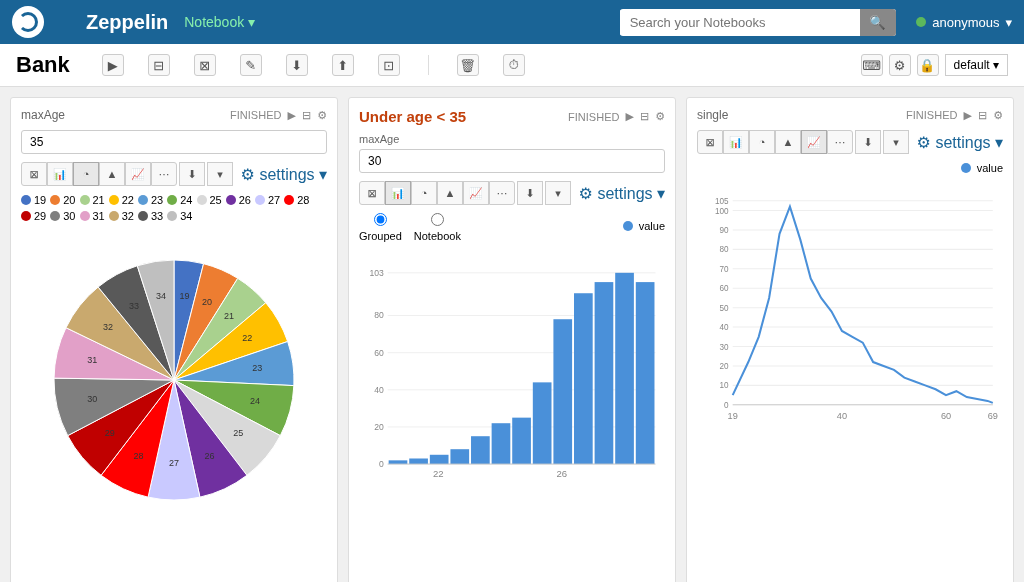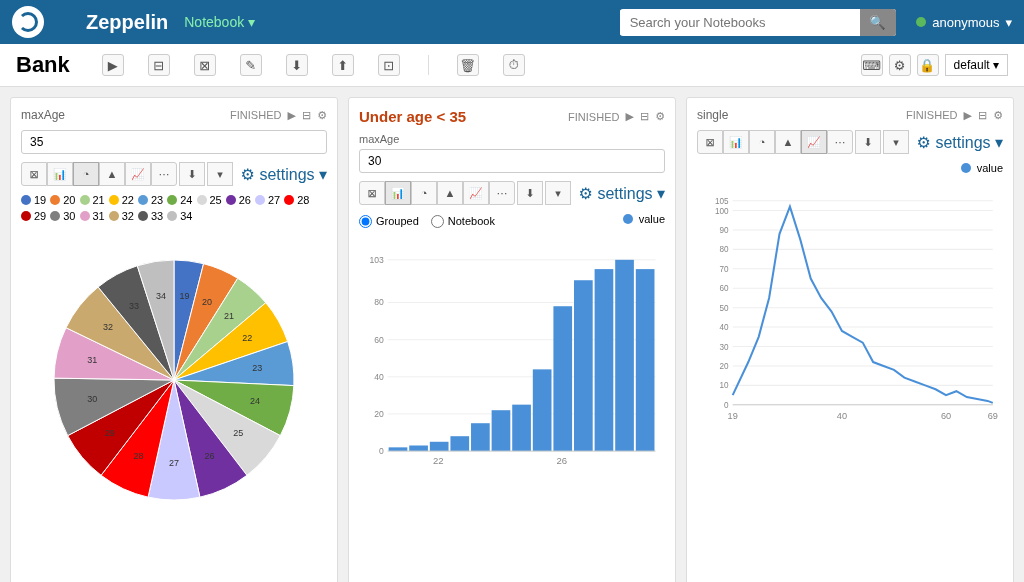--- a/index.html
+++ b/index.html
@@ -241,21 +241,21 @@
       width: 10px; height: 10px;
       border-radius: 50%;
       background: #4a90d9;
     }
     .grouped-stacked {
       display: flex;
       gap: 12px;
       font-size: 11px;
       margin-bottom: 6px;
     }
-    .radio-item { display: flex; align-items: center; gap: 4px; cursor: pointer; }
+    .radio-item { display: flex; align-items: center; gap: 4px; cursor: pointer; flex-direction: column; }
 
     svg text { font-family: Arial, sans-serif; }
   </style>
 </head>
 <body>
 
 <div class="header">
   <div class="logo">
     <div class="logo-icon">
       <div class="logo-inner"></div>

